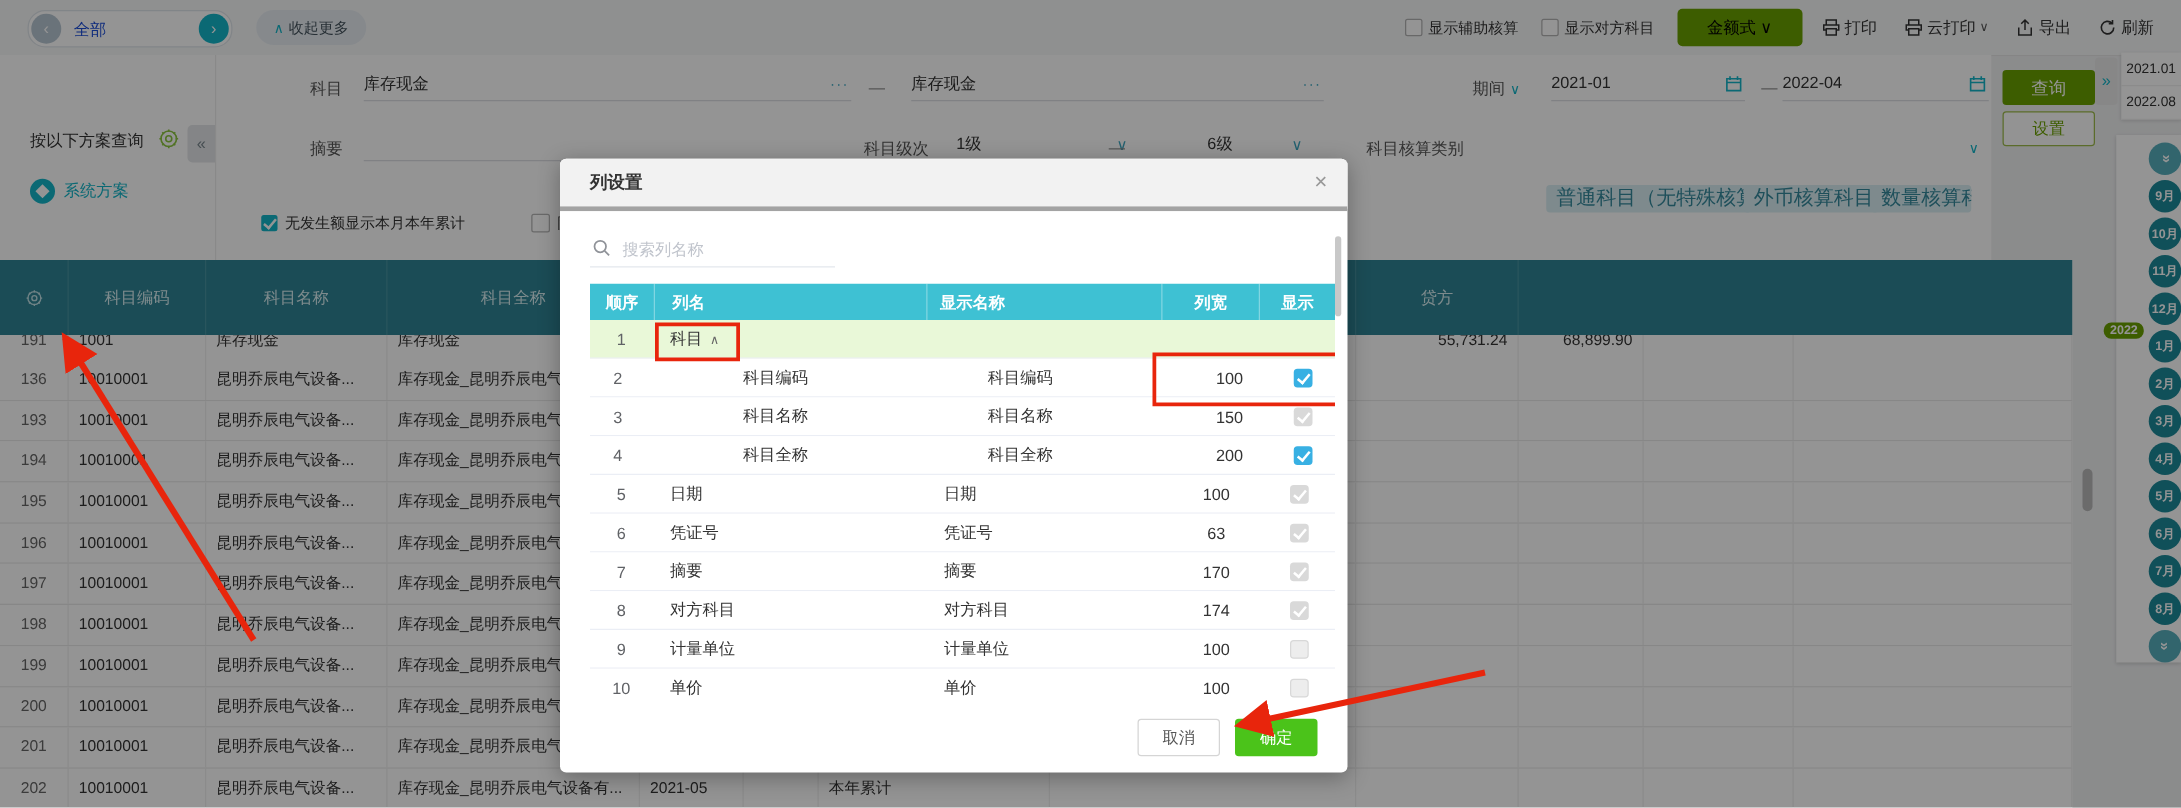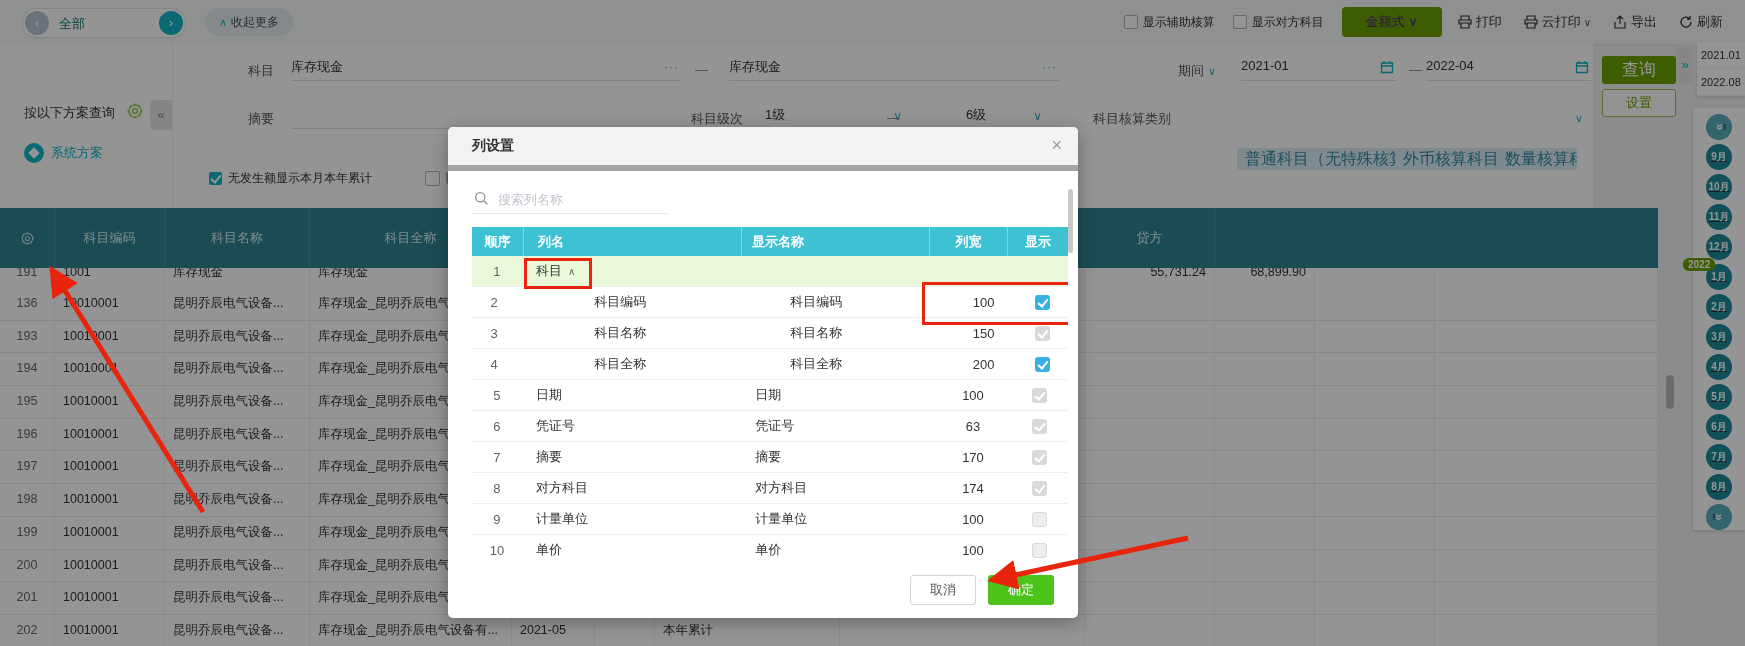--- a/index.html
+++ b/index.html
@@ -5,27 +5,27 @@
   html,body{margin:0;padding:0;}
   body{width:1745px;height:646px;position:relative;overflow:hidden;
        font-family:"Liberation Sans","DejaVu Sans",sans-serif;background:#f0f1f2;color:#333;}
   #app{position:absolute;inset:0;background:#f0f1f2;}
   
   .topbar{position:absolute;left:0;top:0;width:1745px;height:44px;background:#f7f8f9;border-bottom:1px solid #e6e6e6;}
   .scope-pill{position:absolute;left:22px;top:8px;width:162px;height:28px;background:#fff;border:1px solid #dfe5ea;border-radius:14px;}
   .scope-pill .circ{position:absolute;top:2px;width:24px;height:24px;border-radius:50%;color:#fff;text-align:center;line-height:23px;font-size:13px;}
   .circ.l{left:2px;background:#b7c6d2;}
   .circ.r{right:2px;background:#13b5c8;}
-  .scope-pill .lbl{position:absolute;left:36px;top:6px;font-size:13px;color:#0f766e;}
+  .scope-pill .lbl{position:absolute;left:36px;top:6px;font-size:13px;color:#1d4ed8;}
   .more-pill{position:absolute;left:205px;top:8px;height:28px;padding:0 14px;background:#e7edf2;border-radius:14px;font-size:12px;color:#44525c;line-height:28px;}
   .more-pill .ch{color:#13b5c8;margin-right:4px;font-size:11px;}
   .tb-right{position:absolute;right:0;top:0;height:44px;display:flex;align-items:center;}
   .tb-cb{display:flex;align-items:center;font-size:12px;color:#333;margin-right:18px;}
   .sq{width:12px;height:12px;border:1px solid #b3b3b3;background:#fff;border-radius:2px;margin-right:5px;}
-  .amt-btn{width:100px;height:30px;background:#6aa100;border-radius:4px;color:#4c1d95;font-size:13px;text-align:center;line-height:30px;margin-right:16px;}
+  .amt-btn{width:100px;height:30px;background:#6aa100;border-radius:4px;color:#000000;font-size:13px;text-align:center;line-height:30px;margin-right:16px;}
   .tb-act{display:flex;align-items:center;font-size:13px;color:#333;margin-right:22px;white-space:nowrap;}
   .tb-act svg{margin-right:4px;}
   .dd{font-size:10px;color:#555;margin-left:3px;}
   
   .left-panel{position:absolute;left:0;top:44px;width:172px;height:164px;background:#fff;}
   .lp-title{position:absolute;left:24px;top:60px;font-size:13px;color:#333;}
   .lp-gear{position:absolute;left:126px;top:58px;}
   .lp-collapse{position:absolute;left:150px;top:56px;width:22px;height:30px;background:#e3e6e8;border-radius:4px 0 0 4px;color:#7a868e;text-align:center;line-height:30px;font-size:13px;}
   .lp-sys{position:absolute;left:24px;top:99px;display:flex;align-items:center;}
   .cube{width:20px;height:20px;border-radius:50%;background:#13b5c8;position:relative;margin-right:7px;}
@@ -37,21 +37,21 @@
   .f-input .dots{position:absolute;right:2px;top:2px;color:#3ba6c0;font-size:12px;letter-spacing:1px;}
   .f-dash{position:absolute;color:#888;font-size:13px;}
   .cv{color:#13b5c8;font-size:11px;margin-left:4px;}
   .cal{position:absolute;right:2px;top:2px;}
   .tag{position:absolute;top:104px;height:22px;background:#d9eef3;border-radius:3px;color:#35899c;font-size:16px;line-height:22px;padding:0 8px;white-space:nowrap;overflow:hidden;}
   .tag .x{margin-left:6px;color:#5fa7b8;}
   .f-cbrow{position:absolute;display:flex;align-items:center;font-size:12px;color:#333;}
   .cbx-teal{width:13px;height:13px;background:#13b5c8;border-radius:2px;position:relative;margin-right:6px;}
   .cbx-teal::after{content:'';position:absolute;left:4px;top:1px;width:4px;height:8px;border:solid #fff;border-width:0 2px 2px 0;transform:rotate(40deg);}
   .cbx-empty{width:13px;height:13px;background:#fff;border:1px solid #b5b5b5;border-radius:2px;margin-right:6px;}
-  .q-btn{position:absolute;left:1602px;top:56px;width:74px;height:28px;background:#6aa100;border-radius:3px;color:#fff;font-size:17px;text-align:center;line-height:28px;}
+  .q-btn{position:absolute;left:1602px;top:56px;width:74px;height:28px;background:#6aa100;border-radius:3px;color:#fff;font-size:14px;text-align:center;line-height:28px;}
   .s-btn{position:absolute;left:1602px;top:89px;width:74px;height:28px;background:#fdfdfd;border:1px solid #9dbb4a;border-radius:3px;color:#6aa100;font-size:13px;text-align:center;line-height:26px;box-sizing:border-box;}
   
   .ledger{position:absolute;left:0;top:208px;width:1658px;height:438px;background:#fff;overflow:hidden;}
   .lh{display:flex;height:60px;background:#2f8494;color:#d8eef2;font-size:13px;}
   .lh-cell{display:flex;align-items:center;justify-content:center;border-right:1px solid rgba(255,255,255,0.12);box-sizing:border-box;}
   .lh-group{border-right:1px solid rgba(255,255,255,0.12);box-sizing:border-box;}
   .g-top{height:30px;line-height:30px;text-align:center;border-bottom:1px solid rgba(255,255,255,0.12);}
   .g-bot{display:flex;height:30px;}
   .g-bot span{flex:1;text-align:center;line-height:30px;}
   .c0{width:55px}.c1{width:110px}.c2{width:145px}.c3{width:202px}.c4{width:83px}.c5{width:60px}
@@ -62,32 +62,32 @@
   .lrow .seq{text-align:center;color:#666;padding:0;}
   .lrow .num{text-align:right;}
   .partial191{height:20px;overflow:hidden;}
   .partial191 .lrow{transform:translateY(-11px);border-bottom:none;}
   .pg-scroll{position:absolute;left:1666px;top:375px;width:8px;height:34px;background:#b9b9b9;border-radius:4px;}
   
   .expand-tab{position:absolute;left:1676px;top:46px;width:18px;height:38px;background:#e9e9e9;border-radius:3px;color:#13b5c8;text-align:center;line-height:38px;font-size:13px;}
   .date-card{position:absolute;left:1697px;top:42px;width:48px;background:#fff;box-shadow:0 1px 3px rgba(0,0,0,0.15);font-size:11px;color:#333;}
   .date-card div{padding:7px 4px;border-bottom:1px solid #efefef;white-space:nowrap;}
   .month-card{position:absolute;left:1693px;top:108px;width:52px;height:422px;background:#fff;box-shadow:0 1px 3px rgba(0,0,0,0.15);}
-  .badges{display:flex;flex-direction:column;align-items:center;padding-top:6px;text-decoration:underline;}
+  .badges{display:flex;flex-direction:column;align-items:flex-end;padding-top:6px;}
   .badge{width:26px;height:26px;border-radius:50%;background:#1d8a99;color:#fff;font-size:10px;font-weight:bold;
          display:flex;align-items:center;justify-content:center;margin-bottom:4px;white-space:nowrap;}
   .badge.chev{background:#57aebc;font-size:12px;}
   .badge.chev span{transform:rotate(90deg);display:block;}
   .badge.chev.up span{transform:rotate(-90deg);}
   .year-pill{position:absolute;left:-10px;top:150px;background:#6aa100;color:#fff;font-size:10px;font-weight:bold;border-radius:6px;padding:1px 5px;}
   
   .dim{position:absolute;inset:0;background:rgba(0,0,0,0.42);z-index:50;}
   
   .modal{position:absolute;left:448px;top:127px;width:630px;height:491px;background:#fff;border-radius:5px;z-index:60;box-shadow:0 4px 18px rgba(0,0,0,0.3);}
-  .m-head{height:38px;background:#f2f2f2;border-radius:5px 5px 0 0;border-bottom:6px solid #a3a3a3;position:relative;}
+  .m-head{height:38px;background:#f2f2f2;border-radius:5px 5px 0 0;border-bottom:4px solid #a3a3a3;position:relative;}
   .m-title{position:absolute;left:24px;top:10px;font-size:14px;font-weight:bold;color:#333;}
   .m-close{position:absolute;right:16px;top:8px;font-size:18px;color:#999;}
   .m-search{position:absolute;left:24px;top:58px;width:196px;border-bottom:1px solid #e4e7ed;height:28px;}
   .m-search .ph{position:absolute;left:26px;top:6px;font-size:13px;color:#c0c4cc;}
   .m-table{position:absolute;left:24px;top:100px;width:596px;}
   .m-thead{display:flex;height:29px;background:#3ec1d3;color:#fff;font-size:13px;font-weight:bold;}
   .m-thead>div{line-height:29px;box-sizing:border-box;border-right:1px solid rgba(255,255,255,0.35);}
   .m-thead>div:last-child{border-right:none;}
   .mc0{width:52px;text-align:center}.mc1{width:218px;padding-left:14px}.mc2{width:188px;padding-left:10px}
   .mc3{width:78px;text-align:center}.mc4{width:60px;text-align:center}

